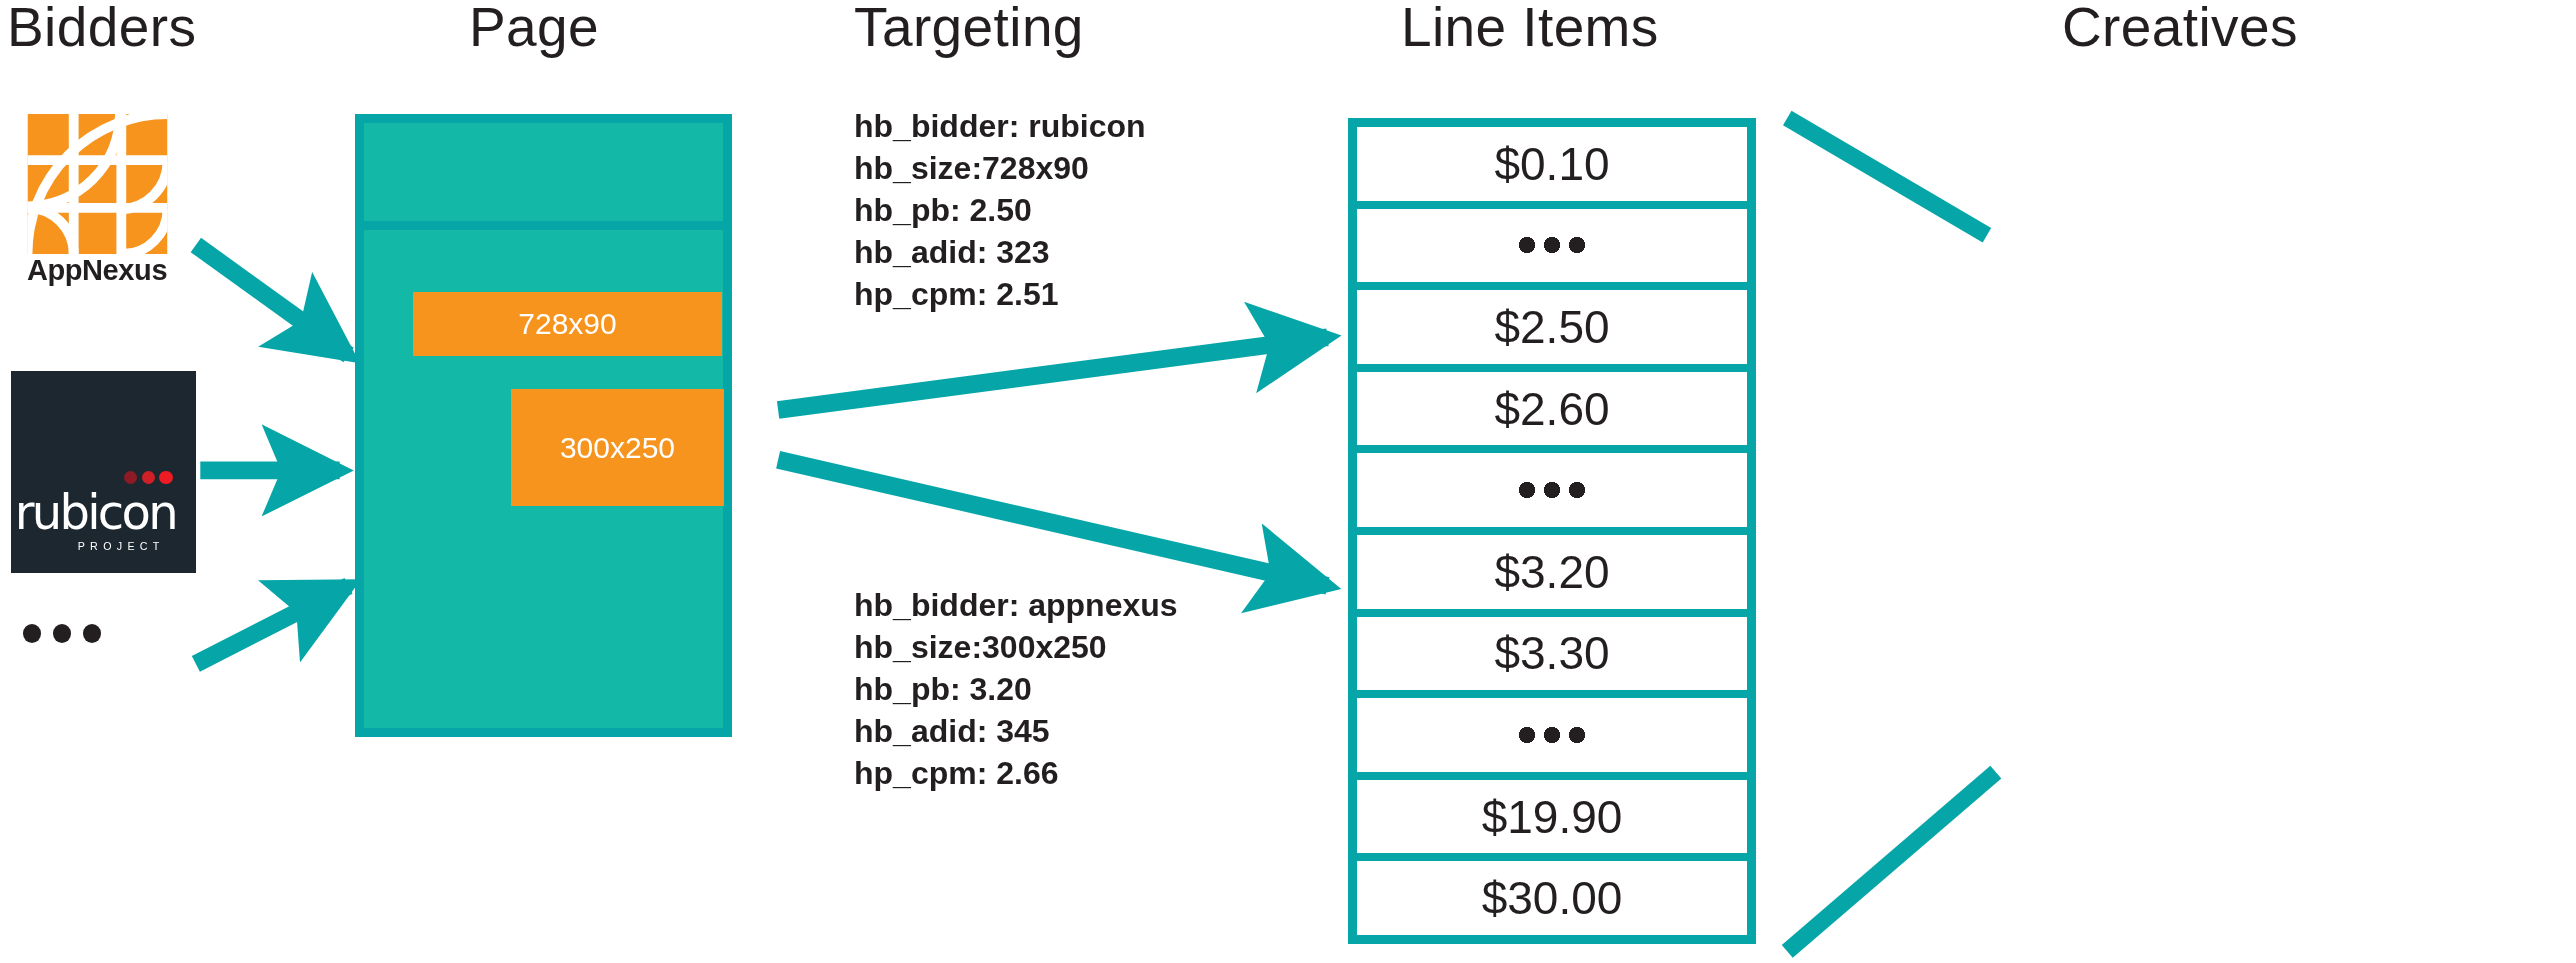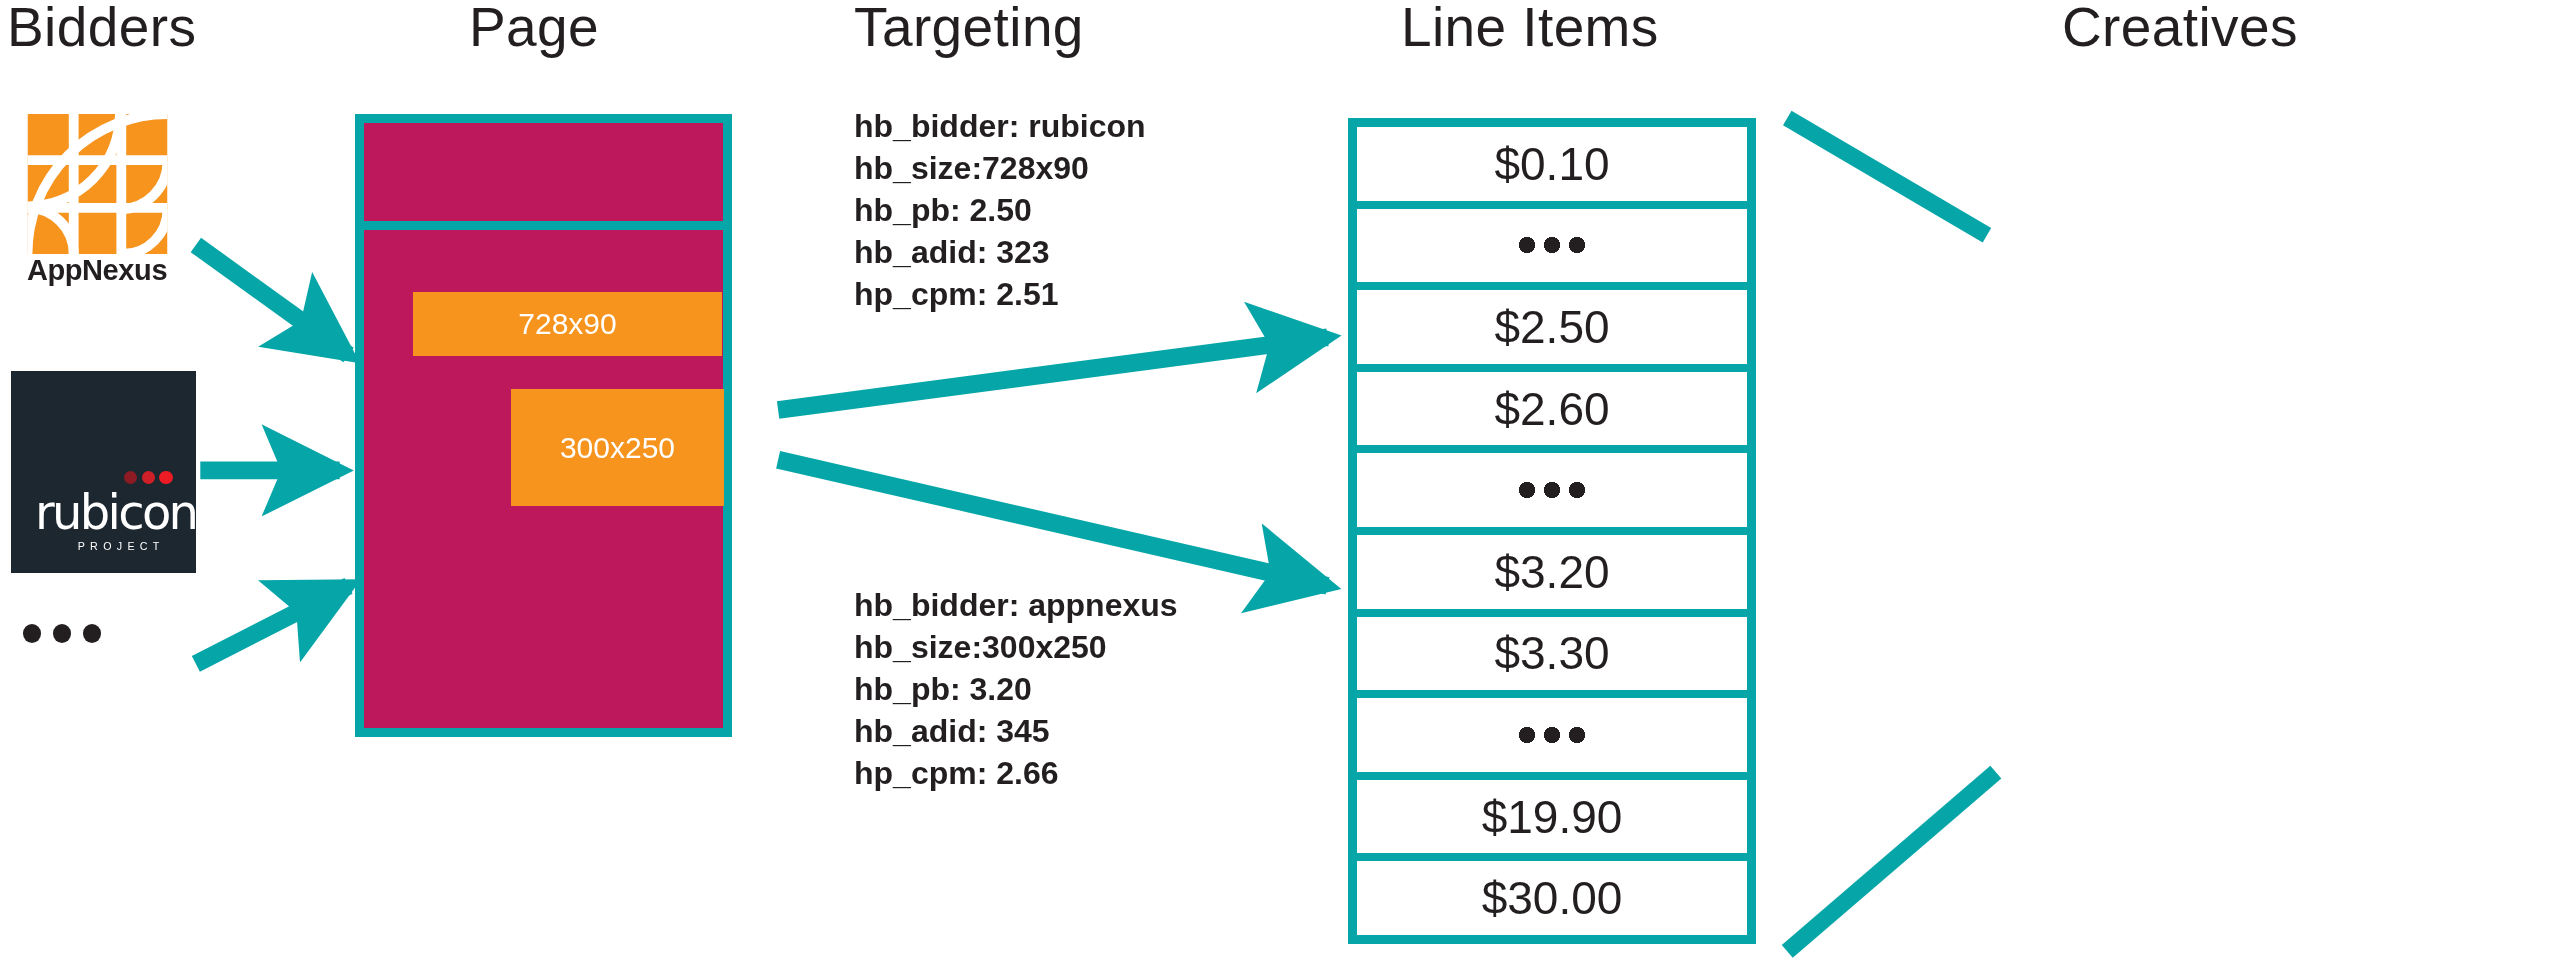--- a/index.html
+++ b/index.html
@@ -33,42 +33,42 @@
     position:absolute;left:0;top:140px;width:155px;
     text-align:center;font-size:29px;font-weight:bold;color:#231f20;
     font-family:"Liberation Sans", sans-serif;letter-spacing:-0.4px;
   }
 
   .rubicon-logo{
     position:absolute;left:10.7px;top:371px;width:185px;height:202px;
     background:#1d2730;overflow:hidden;
   }
   .rb-word{
-    position:absolute;left:18px;bottom:37px;width:174px;
-    text-align:center;color:#ffffff;font-size:48px;line-height:1;
+    position:absolute;left:4px;bottom:37px;width:174px;
+    color:#ffffff;font-size:48px;line-height:1;
     font-family:"DejaVu Sans", sans-serif;letter-spacing:-2.7px;
   }
   .rb-sub{
     position:absolute;left:36px;bottom:21px;width:149px;
     text-align:center;color:#ffffff;font-size:10.7px;
     letter-spacing:5.3px;font-family:"Liberation Sans", sans-serif;
   }
   .rb-dots{position:absolute;right:23px;bottom:89px;display:flex;gap:4.4px;}
   .rb-dot{width:13.3px;height:13.3px;border-radius:50%;}
 
   .bidder-ellipsis{
     position:absolute;left:23px;top:622px;width:78px;height:23px;
     display:flex;gap:11.5px;align-items:center;
   }
   .bidder-ellipsis i{width:18.6px;height:18.6px;border-radius:50%;background:#231f20;display:block;}
 
   
   .page-box{
     position:absolute;left:355px;top:114px;width:377px;height:623px;
-    border:9.8px solid #06a6a8;box-sizing:border-box;background:#be185d;
+    border:9.8px solid #06a6a8;box-sizing:border-box;background:#14b8a6;
   }
   .page-header-band{
     position:absolute;left:0;top:0;right:0;height:107px;
     border-bottom:9.8px solid #06a6a8;box-sizing:border-box;
   }
   .slot{
     position:absolute;background:#f6941e;color:#ffffff;
     display:flex;align-items:center;justify-content:center;
     font-size:30px;font-family:"Liberation Sans", sans-serif;
   }

